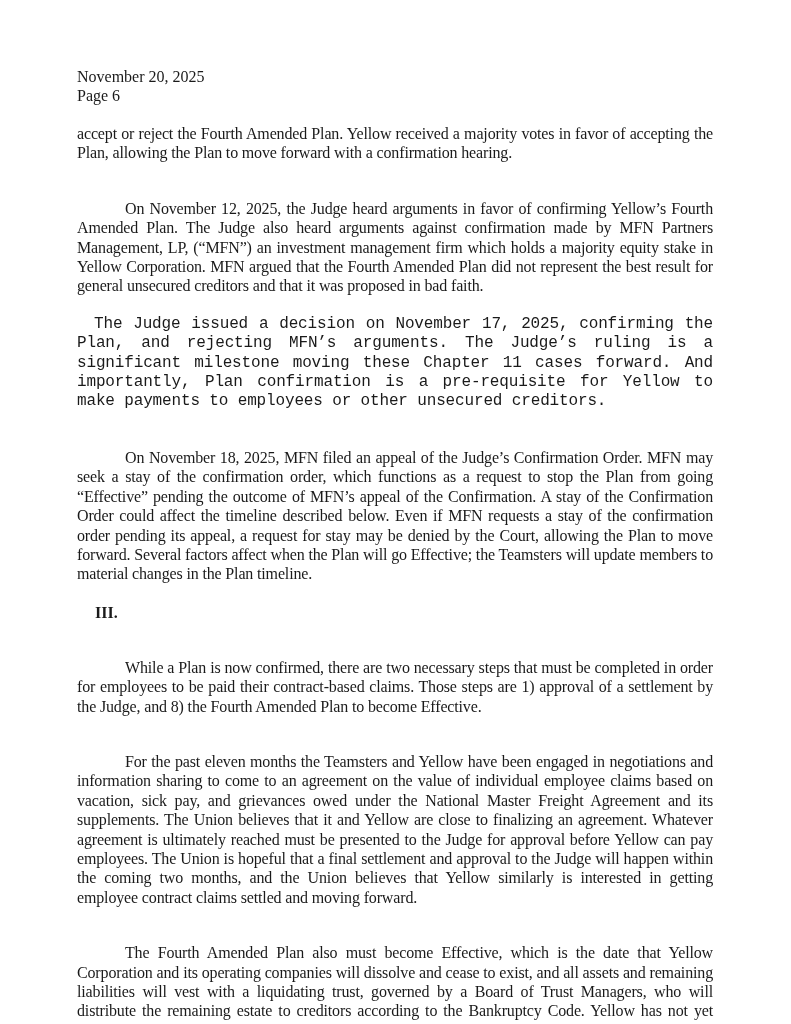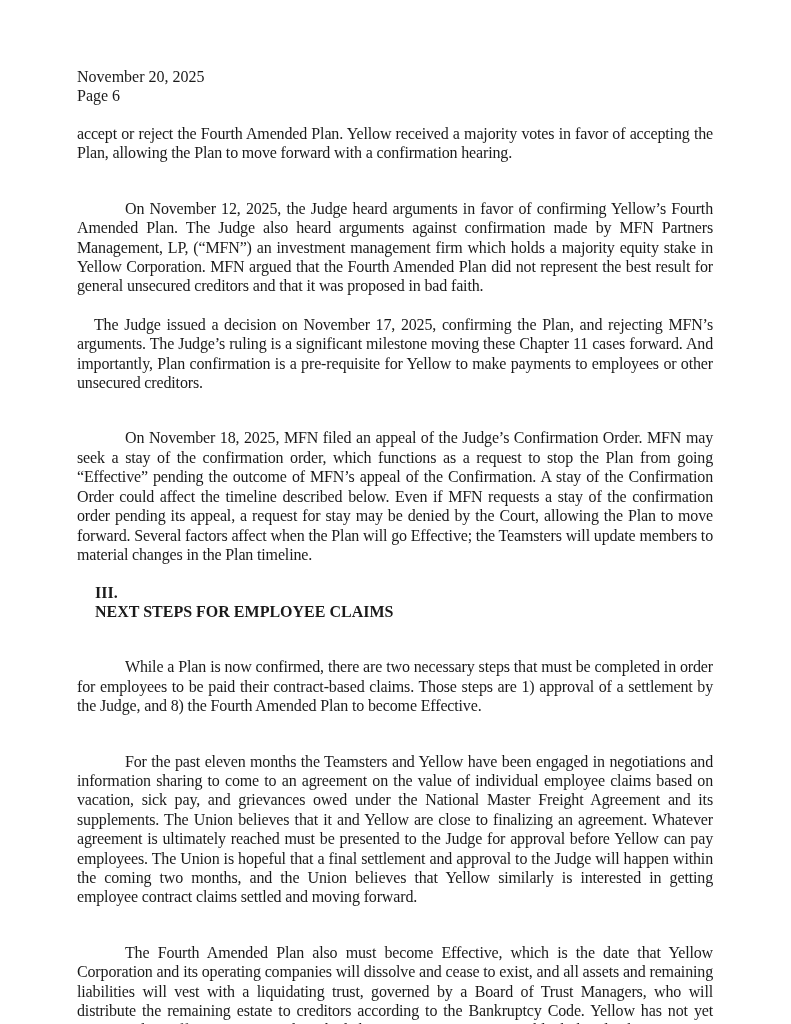--- a/index.html
+++ b/index.html
@@ -36,29 +36,29 @@
       text-align: justify;
       text-align-last: left;
       letter-spacing: -0.15px;
     }
     p.indent {
       text-indent: 48px;
       margin-top: 36px;
     }
     p.indent-small {
       text-indent: 17px;
+      font-family: Liberation Mono, monospace;
     }
     .section-heading {
       font-size: 16px;
       font-weight: bold;
       line-height: 19px;
       margin: 0 0 16px 0;
       padding-left: 18px;
       display: flex;
-      flex-direction: column;
     }
     .section-num {
       display: inline-block;
       width: 51px;
     }
   </style>
 </head>
 <body>
 
 <div class="page">
@@ -67,19 +67,18 @@
     <p class="header-line">Page 6</p>
   </div>
 
   <p class="para">accept or reject the Fourth Amended Plan. Yellow received a majority votes in favor of accepting the Plan, allowing the Plan to move forward with a confirmation hearing.</p>
   <p class="para indent">On November 12, 2025, the Judge heard arguments in favor of confirming Yellow’s Fourth Amended Plan. The Judge also heard arguments against confirmation made by MFN Partners Management, LP, (“MFN”) an investment management firm which holds a majority equity stake in Yellow Corporation. MFN argued that the Fourth Amended Plan did not represent the best result for general unsecured creditors and that it was proposed in bad faith.</p>
   <p class="para indent-small">The Judge issued a decision on November 17, 2025, confirming the Plan, and rejecting MFN’s arguments. The Judge’s ruling is a significant milestone moving these Chapter 11 cases forward. And importantly, Plan confirmation is a pre-requisite for Yellow to make payments to employees or other unsecured creditors.</p>
   <p class="para indent">On November 18, 2025, MFN filed an appeal of the Judge’s Confirmation Order. MFN may seek a stay of the confirmation order, which functions as a request to stop the Plan from going “Effective” pending the outcome of MFN’s appeal of the Confirmation. A stay of the Confirmation Order could affect the timeline described below. Even if MFN requests a stay of the confirmation order pending its appeal, a request for stay may be denied by the Court, allowing the Plan to move forward. Several factors affect when the Plan will go Effective; the Teamsters will update members to material changes in the Plan timeline.</p>
 
   <h2 class="section-heading">
     <span class="section-num">III.</span>
-    <span>NEXT STEPS FOR EMPLOYEE CLAIMS</span>
   </h2>
 
   <p class="para indent">While a Plan is now confirmed, there are two necessary steps that must be completed in order for employees to be paid their contract-based claims. Those steps are 1) approval of a settlement by the Judge, and 8) the Fourth Amended Plan to become Effective.</p>
   <p class="para indent">For the past eleven months the Teamsters and Yellow have been engaged in negotiations and information sharing to come to an agreement on the value of individual employee claims based on vacation, sick pay, and grievances owed under the National Master Freight Agreement and its supplements. The Union believes that it and Yellow are close to finalizing an agreement. Whatever agreement is ultimately reached must be presented to the Judge for approval before Yellow can pay employees. The Union is hopeful that a final settlement and approval to the Judge will happen within the coming two months, and the Union believes that Yellow similarly is interested in getting employee contract claims settled and moving forward.</p>
   <p class="para indent">The Fourth Amended Plan also must become Effective, which is the date that Yellow Corporation and its operating companies will dissolve and cease to exist, and all assets and remaining liabilities will vest with a liquidating trust, governed by a Board of Trust Managers, who will distribute the remaining estate to creditors according to the Bankruptcy Code. Yellow has not yet announced an Effective Date. As described above, actions attempting to block the Plan by MFN may further affect or postpone any Effective Date.</p>
 </div>
 
 </body></html>

